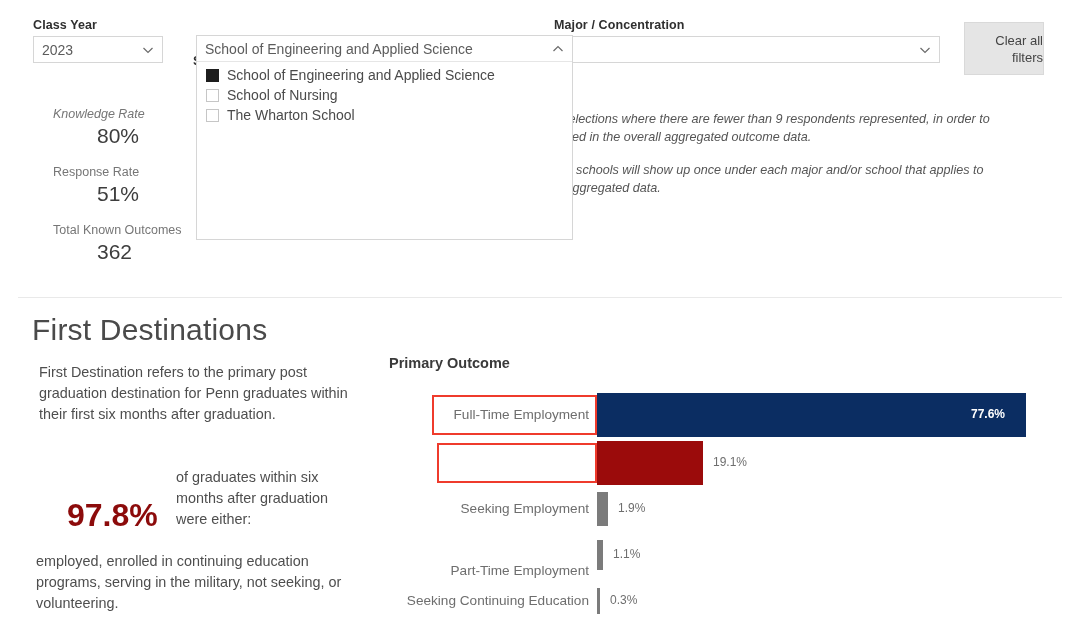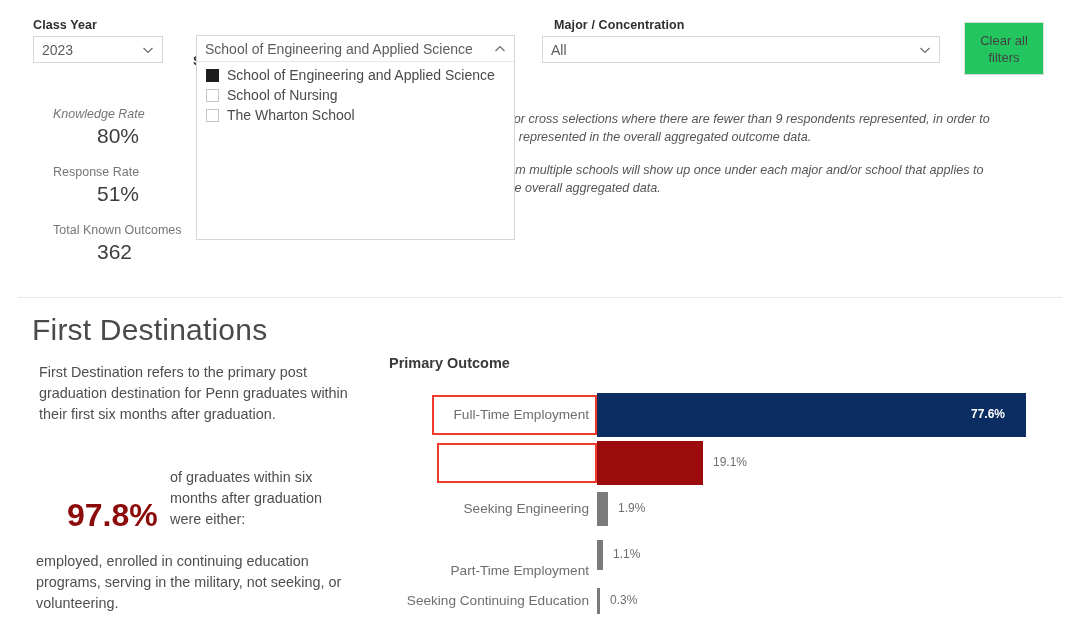--- a/index.html
+++ b/index.html
@@ -91,24 +91,24 @@
     border: 1px solid #c6c6c6;
     background: #fff;
     margin-right: 8px;
   }
   .cbx.checked { background: #1d1d1d; border-color: #1d1d1d; }
 
   .btn-clear {
     position: absolute;
     box-sizing: border-box;
     border: 1px solid #d9d9d9;
-    background: #22c55e;
+    background: #e5e5e5;
     font-size: 13px;
     color: #444;
-    text-align: center;
+    text-align: right;
     line-height: 17px;
     padding-top: 9px;
     cursor: pointer;
     font-family: "Liberation Sans", sans-serif;
   }
 
   
   .stat-label {
     position: absolute;
     font-size: 12.5px;
@@ -210,21 +210,21 @@
 
 <div class="combo" style="left:33px; top:36px; width:130px;">
   <span class="val">2023</span>
   <svg class="chev" viewBox="0 0 16 16">
     <path d="M3.5 6 L8 10.5 L12.5 6"></path>
   </svg>
 </div>
 
 <div class="filter-label" style="left:193px; top:18px;margin-top:36px;">School</div>
 
-<div class="combo-open-wrap" style="left:196px; top:35px; width:319px; height:205px;">
+<div class="combo-open-wrap" style="left:196px; top:35px; width:377px; height:205px;">
   <div class="combo-open-head">
     <span class="val">School of Engineering and Applied Science</span>
     <svg class="chev" viewBox="0 0 16 16">
       <path d="M3.5 10 L8 5.5 L12.5 10"></path>
     </svg>
   </div>
   <div class="opt-list">
     <div class="opt">
       <span class="cbx checked"></span>
       <span>School of Engineering and Applied Science</span>
@@ -269,35 +269,35 @@
 <div class="note" style="left:504px; top:179px; width:560px;">the overall aggregated data.</div>
 
 <div class="divider" style="left:18px; top:297px; width:1044px;"></div>
 
 <div class="section-title" style="left:32px; top:313px;">First Destinations</div>
 
 <div class="body-copy" style="left:39px; top:362px; width:320px;">First Destination refers to the primary post graduation destination for Penn graduates within their first six months after graduation.</div>
 
 <div class="big-pct" style="left:67px; top:497px;">97.8%</div>
 
-<div class="body-copy" style="left:170px; top:467px; width:180px;">of graduates within six months after graduation were either:</div>
+<div class="body-copy" style="left:176px; top:467px; width:180px;">of graduates within six months after graduation were either:</div>
 
 <div class="body-copy" style="left:36px; top:551px; width:340px;">employed, enrolled in continuing education programs, serving in the military, not seeking, or volunteering.</div>
 
 <div class="chart-title" style="left:389px; top:355px;">Primary Outcome</div>
 
 <div class="chart" id="chart-root" style="left:0px; top:0px; width:1080px; height:634px;">
     <div class="cat-box" style="left: 432px; top: 395px; width: 165px; height: 40px; border-color: rgb(239, 59, 44);"></div>
     <div class="cat-label" style="width: 589px; left: 0px; top: 408px;">Full-Time Employment</div>
     <div class="bar" style="left: 597px; top: 393px; width: 429px; height: 44px; background: rgb(11, 45, 98);"></div>
     <div class="bar-inner-label" style="top: 407px; left: 971px;">77.6%</div>
     <div class="cat-box" style="left: 437px; top: 443px; width: 160px; height: 40px; border-color: rgb(239, 59, 44);"></div>
     <div class="bar" style="left: 597px; top: 441px; width: 106px; height: 44px; background: rgb(155, 11, 11);"></div>
     <div class="bar-out-label" style="top: 455px; left: 713px;">19.1%</div>
-    <div class="cat-label" style="width: 589px; left: 0px; top: 502px;">Seeking Engineering</div>
+    <div class="cat-label" style="width: 589px; left: 0px; top: 502px;">Seeking Employment</div>
     <div class="bar" style="left: 597px; top: 492px; width: 11px; height: 34px; background: rgb(123, 123, 123);"></div>
     <div class="bar-out-label" style="top: 501px; left: 618px;">1.9%</div>
     <div class="cat-label" style="width: 589px; left: 0px; top: 564px;">Part-Time Employment</div>
     <div class="bar" style="left: 597px; top: 540px; width: 6px; height: 30px; background: rgb(123, 123, 123);"></div>
     <div class="bar-out-label" style="top: 547px; left: 613px;">1.1%</div>
     <div class="cat-label" style="width: 589px; left: 0px; top: 594px;">Seeking Continuing Education</div>
     <div class="bar" style="left: 597px; top: 588px; width: 3px; height: 26px; background: rgb(123, 123, 123);"></div>
     <div class="bar-out-label" style="top: 593px; left: 610px;">0.3%</div>
   </div>
 

